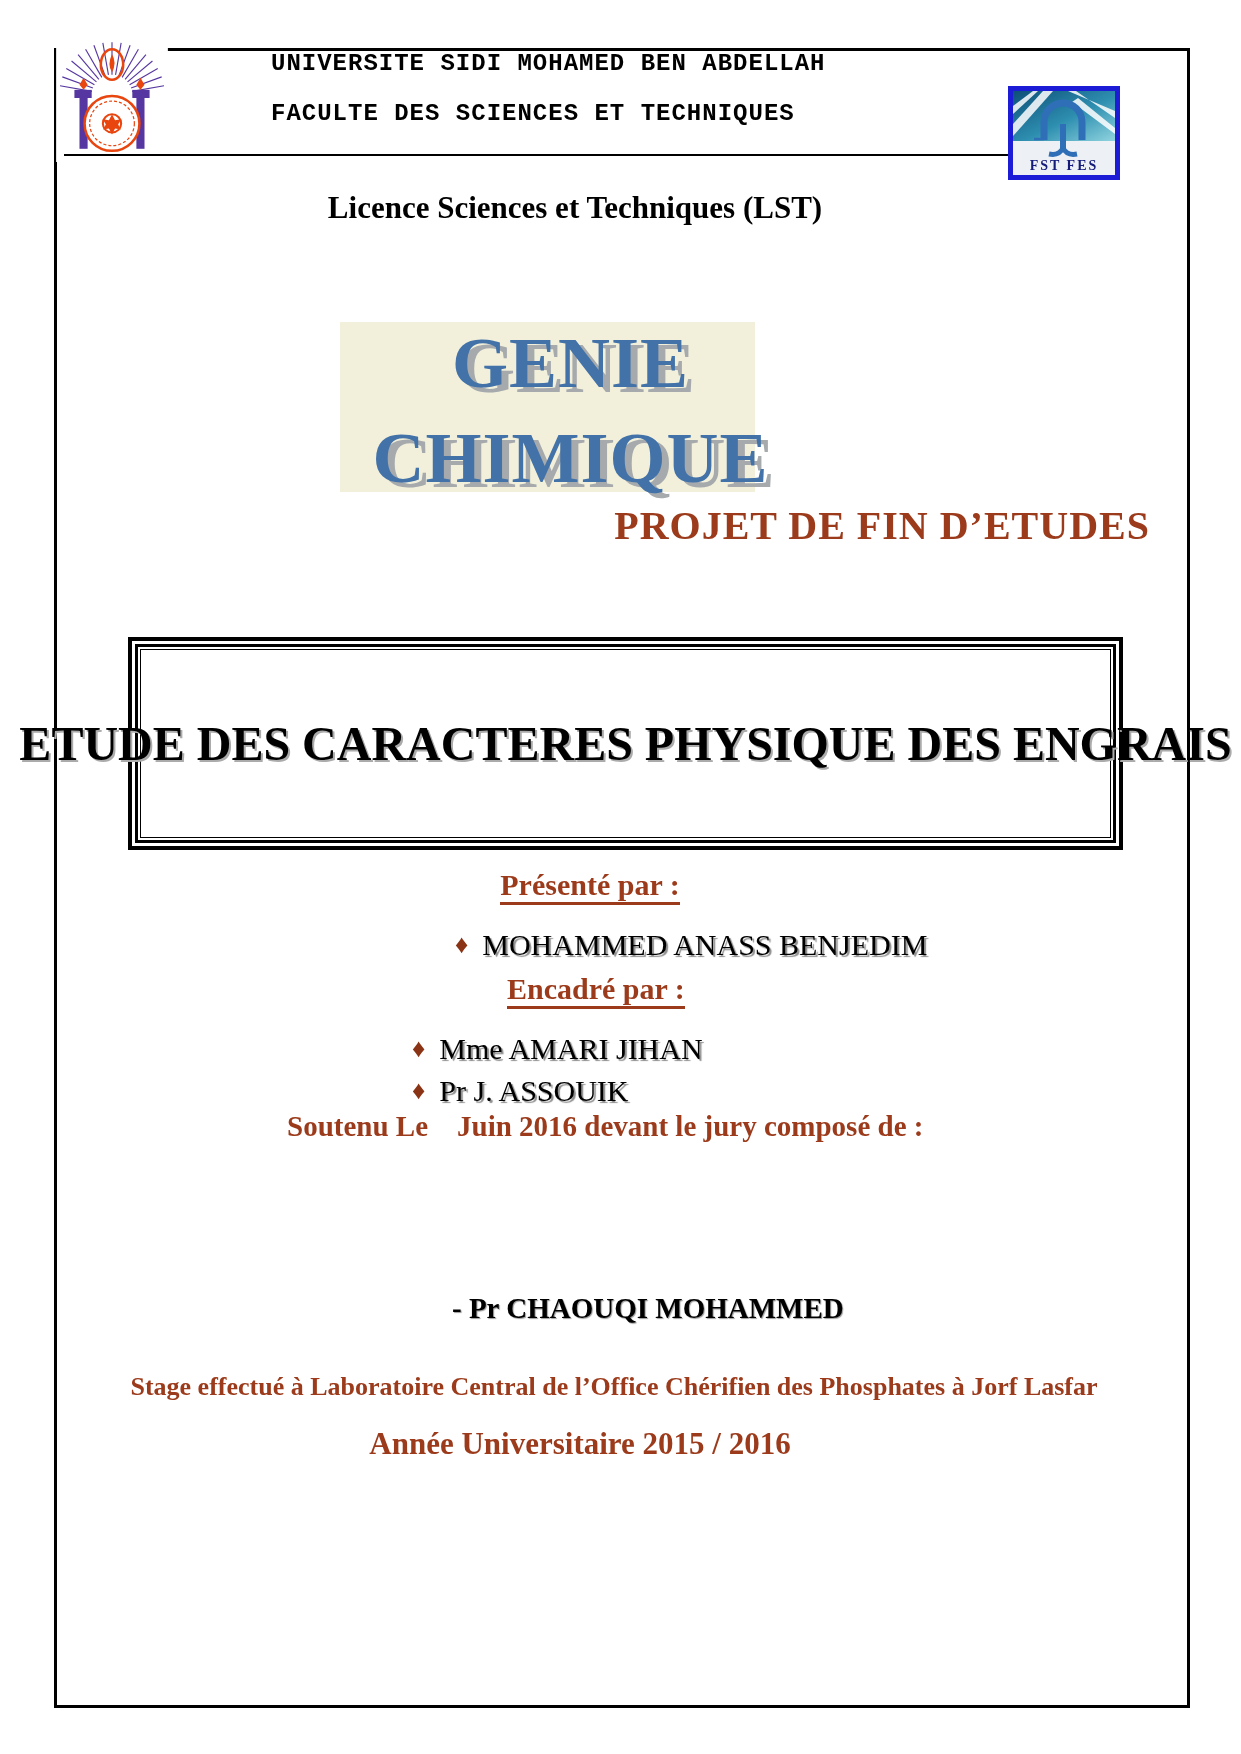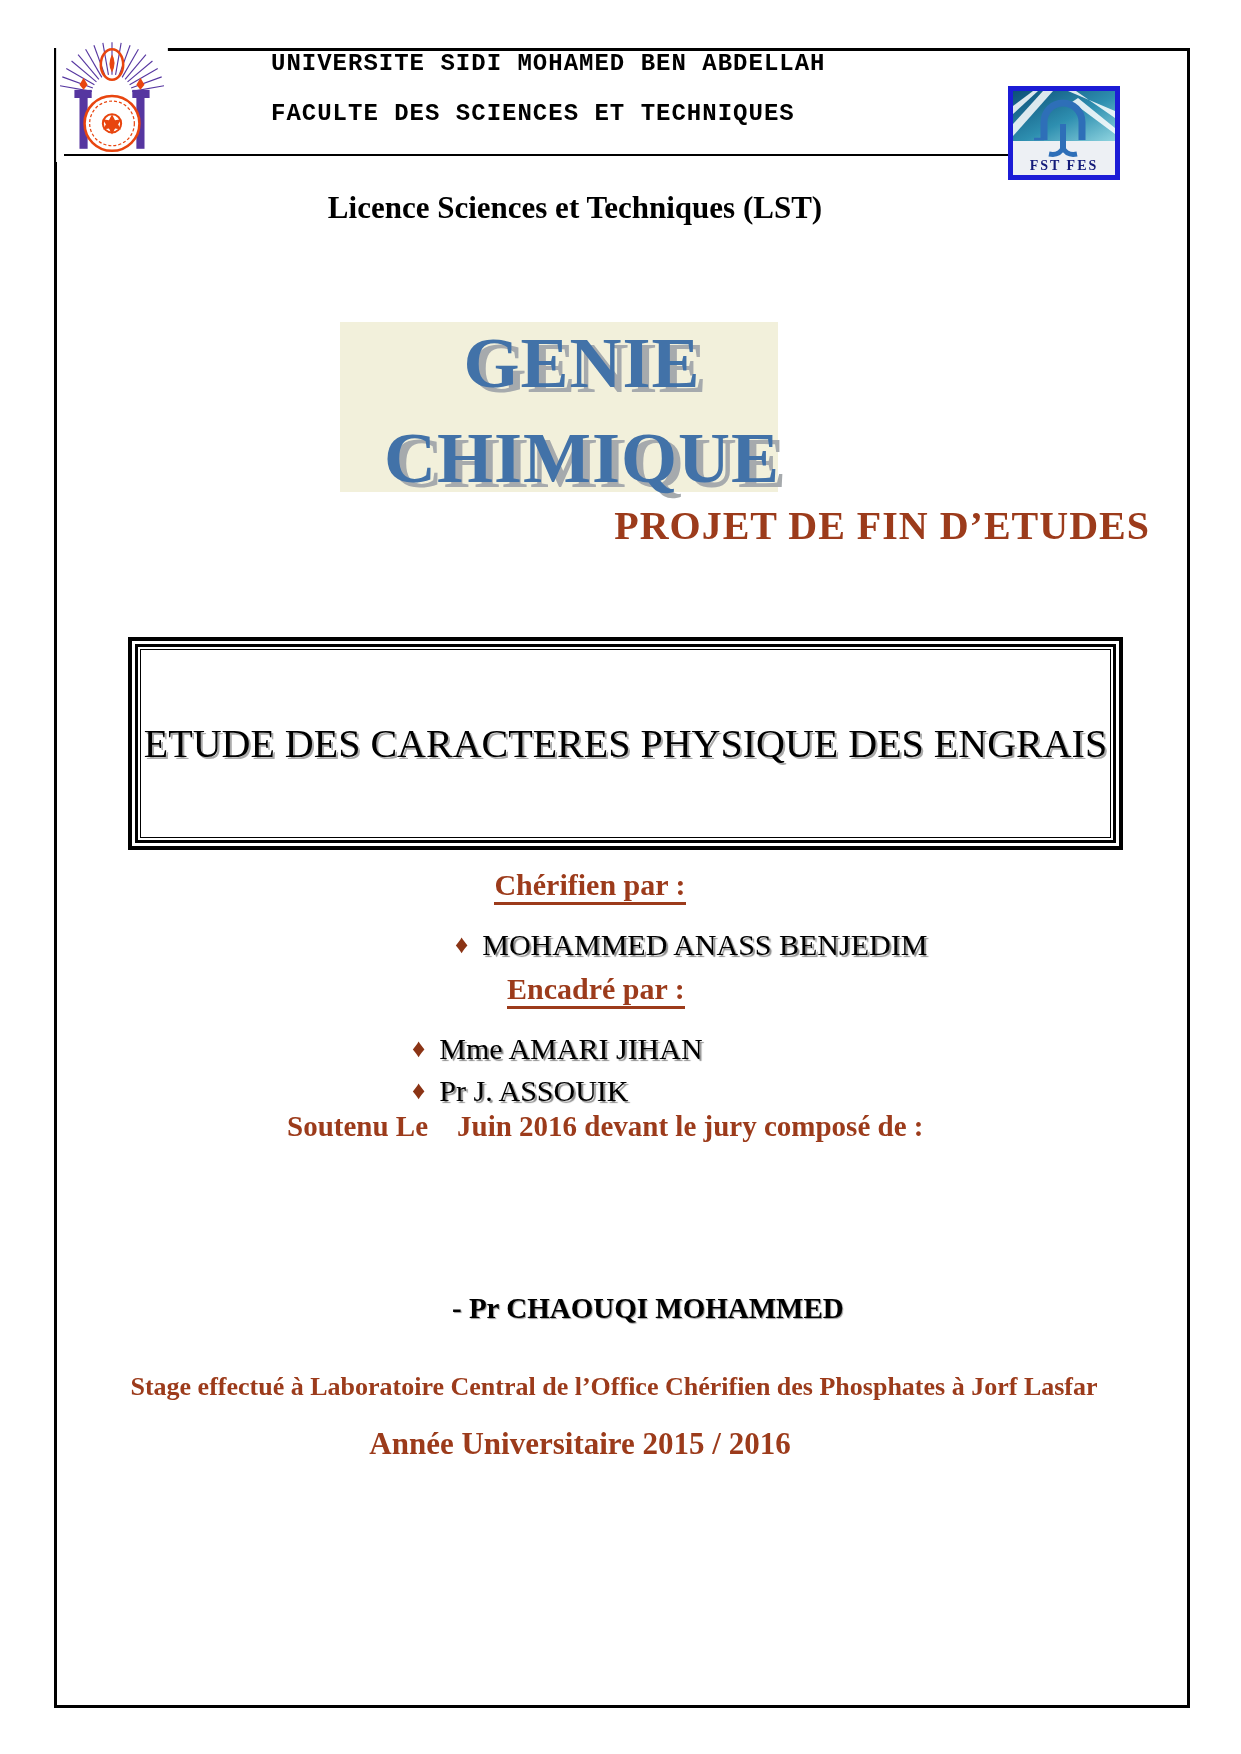--- a/index.html
+++ b/index.html
@@ -36,21 +36,20 @@
   .licence{
     position:absolute; left:0; top:190px; width:1150px;
     text-align:center; font-size:31px; font-weight:bold; color:#000;
   }
 
   
   .genie-box{
     position:absolute; left:340px; top:322px;
     width:415px; height:170px;
     background:#F2F0DB;
-    padding-left:23px;
   }
   .genie-text{
     position:absolute; left:calc(50% + 23px); top:-6px;
     transform:translateX(-50%);
     white-space:nowrap; text-align:center;
     font-weight:bold; font-size:72px; line-height:95px;
     color:#4272A8;
     text-shadow:7px 5px 0 #A6AAAD;
     letter-spacing:1px;
   }
@@ -67,21 +66,21 @@
     width:995px; height:213px;
     border:4px solid #000; box-sizing:border-box;
   }
   .title-box-mid{position:absolute; top:3px; left:3px; right:3px; bottom:3px; border:3px solid #000;}
   .title-box-inner{
     position:absolute; top:2px; left:2px; right:2px; bottom:2px;
     border:1px solid #000;
     display:flex; align-items:center; justify-content:center;
   }
   .box-title{
-    font-size:40px; font-weight:normal; color:#000;
+    font-size:48px; font-weight:bold; color:#000;
     text-shadow:2px 2px 0 #ABABAB;
     white-space:nowrap;
   }
 
   .accent{color:#9C3B1B;}
   .underlined{border-bottom:3px solid #9C3B1B; padding-bottom:1px;}
 
   .presente{
     position:absolute; left:0; top:868px; width:1180px;
     text-align:center; font-size:30px; font-weight:bold;
@@ -217,21 +216,21 @@
 
   <div class="title-box">
     <div class="title-box-mid">
       <div class="title-box-inner">
         <div class="box-title">ETUDE DES CARACTERES PHYSIQUE DES ENGRAIS</div>
       </div>
     </div>
   </div>
 
   <div class="presente">
-    <span class="accent underlined">Chérifien par :</span>
+    <span class="accent underlined">Présenté par :</span>
   </div>
 
   <div class="bullet-line student">
     <span class="diamond">♦</span><span class="name">MOHAMMED ANASS BENJEDIM</span>
   </div>
 
   <div class="encadre">
     <span class="accent underlined">Encadré par :</span>
   </div>
 

